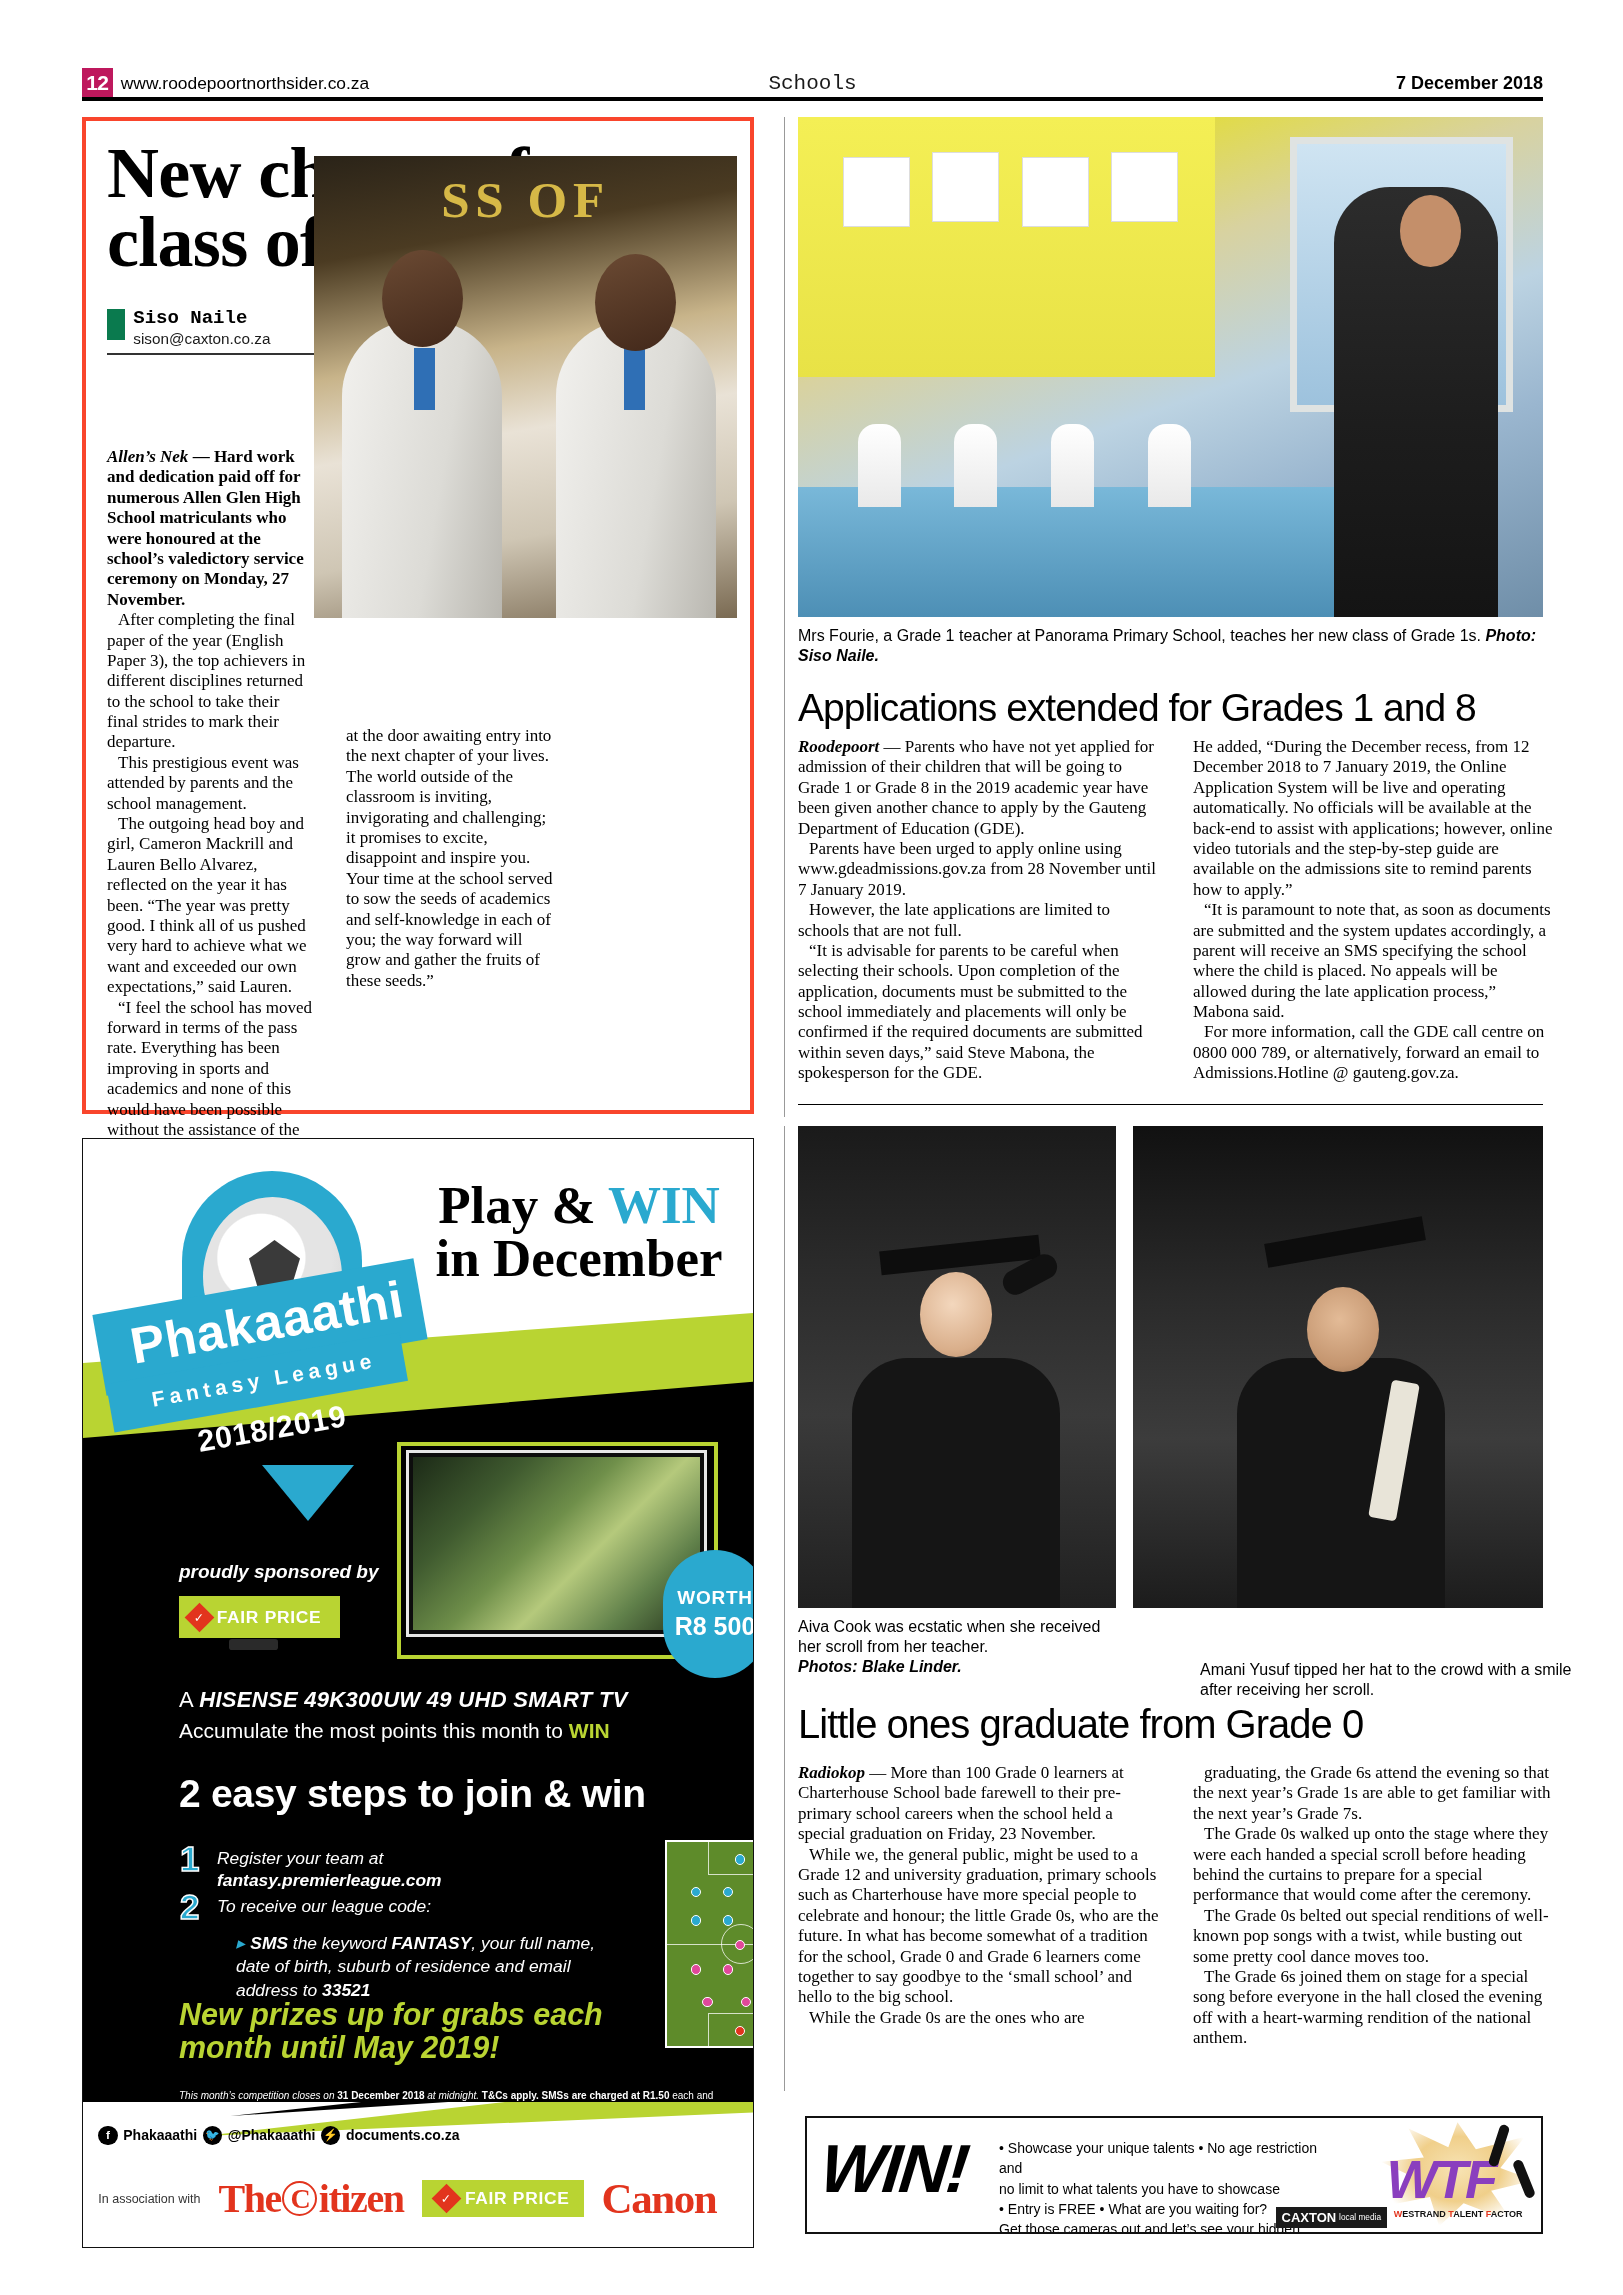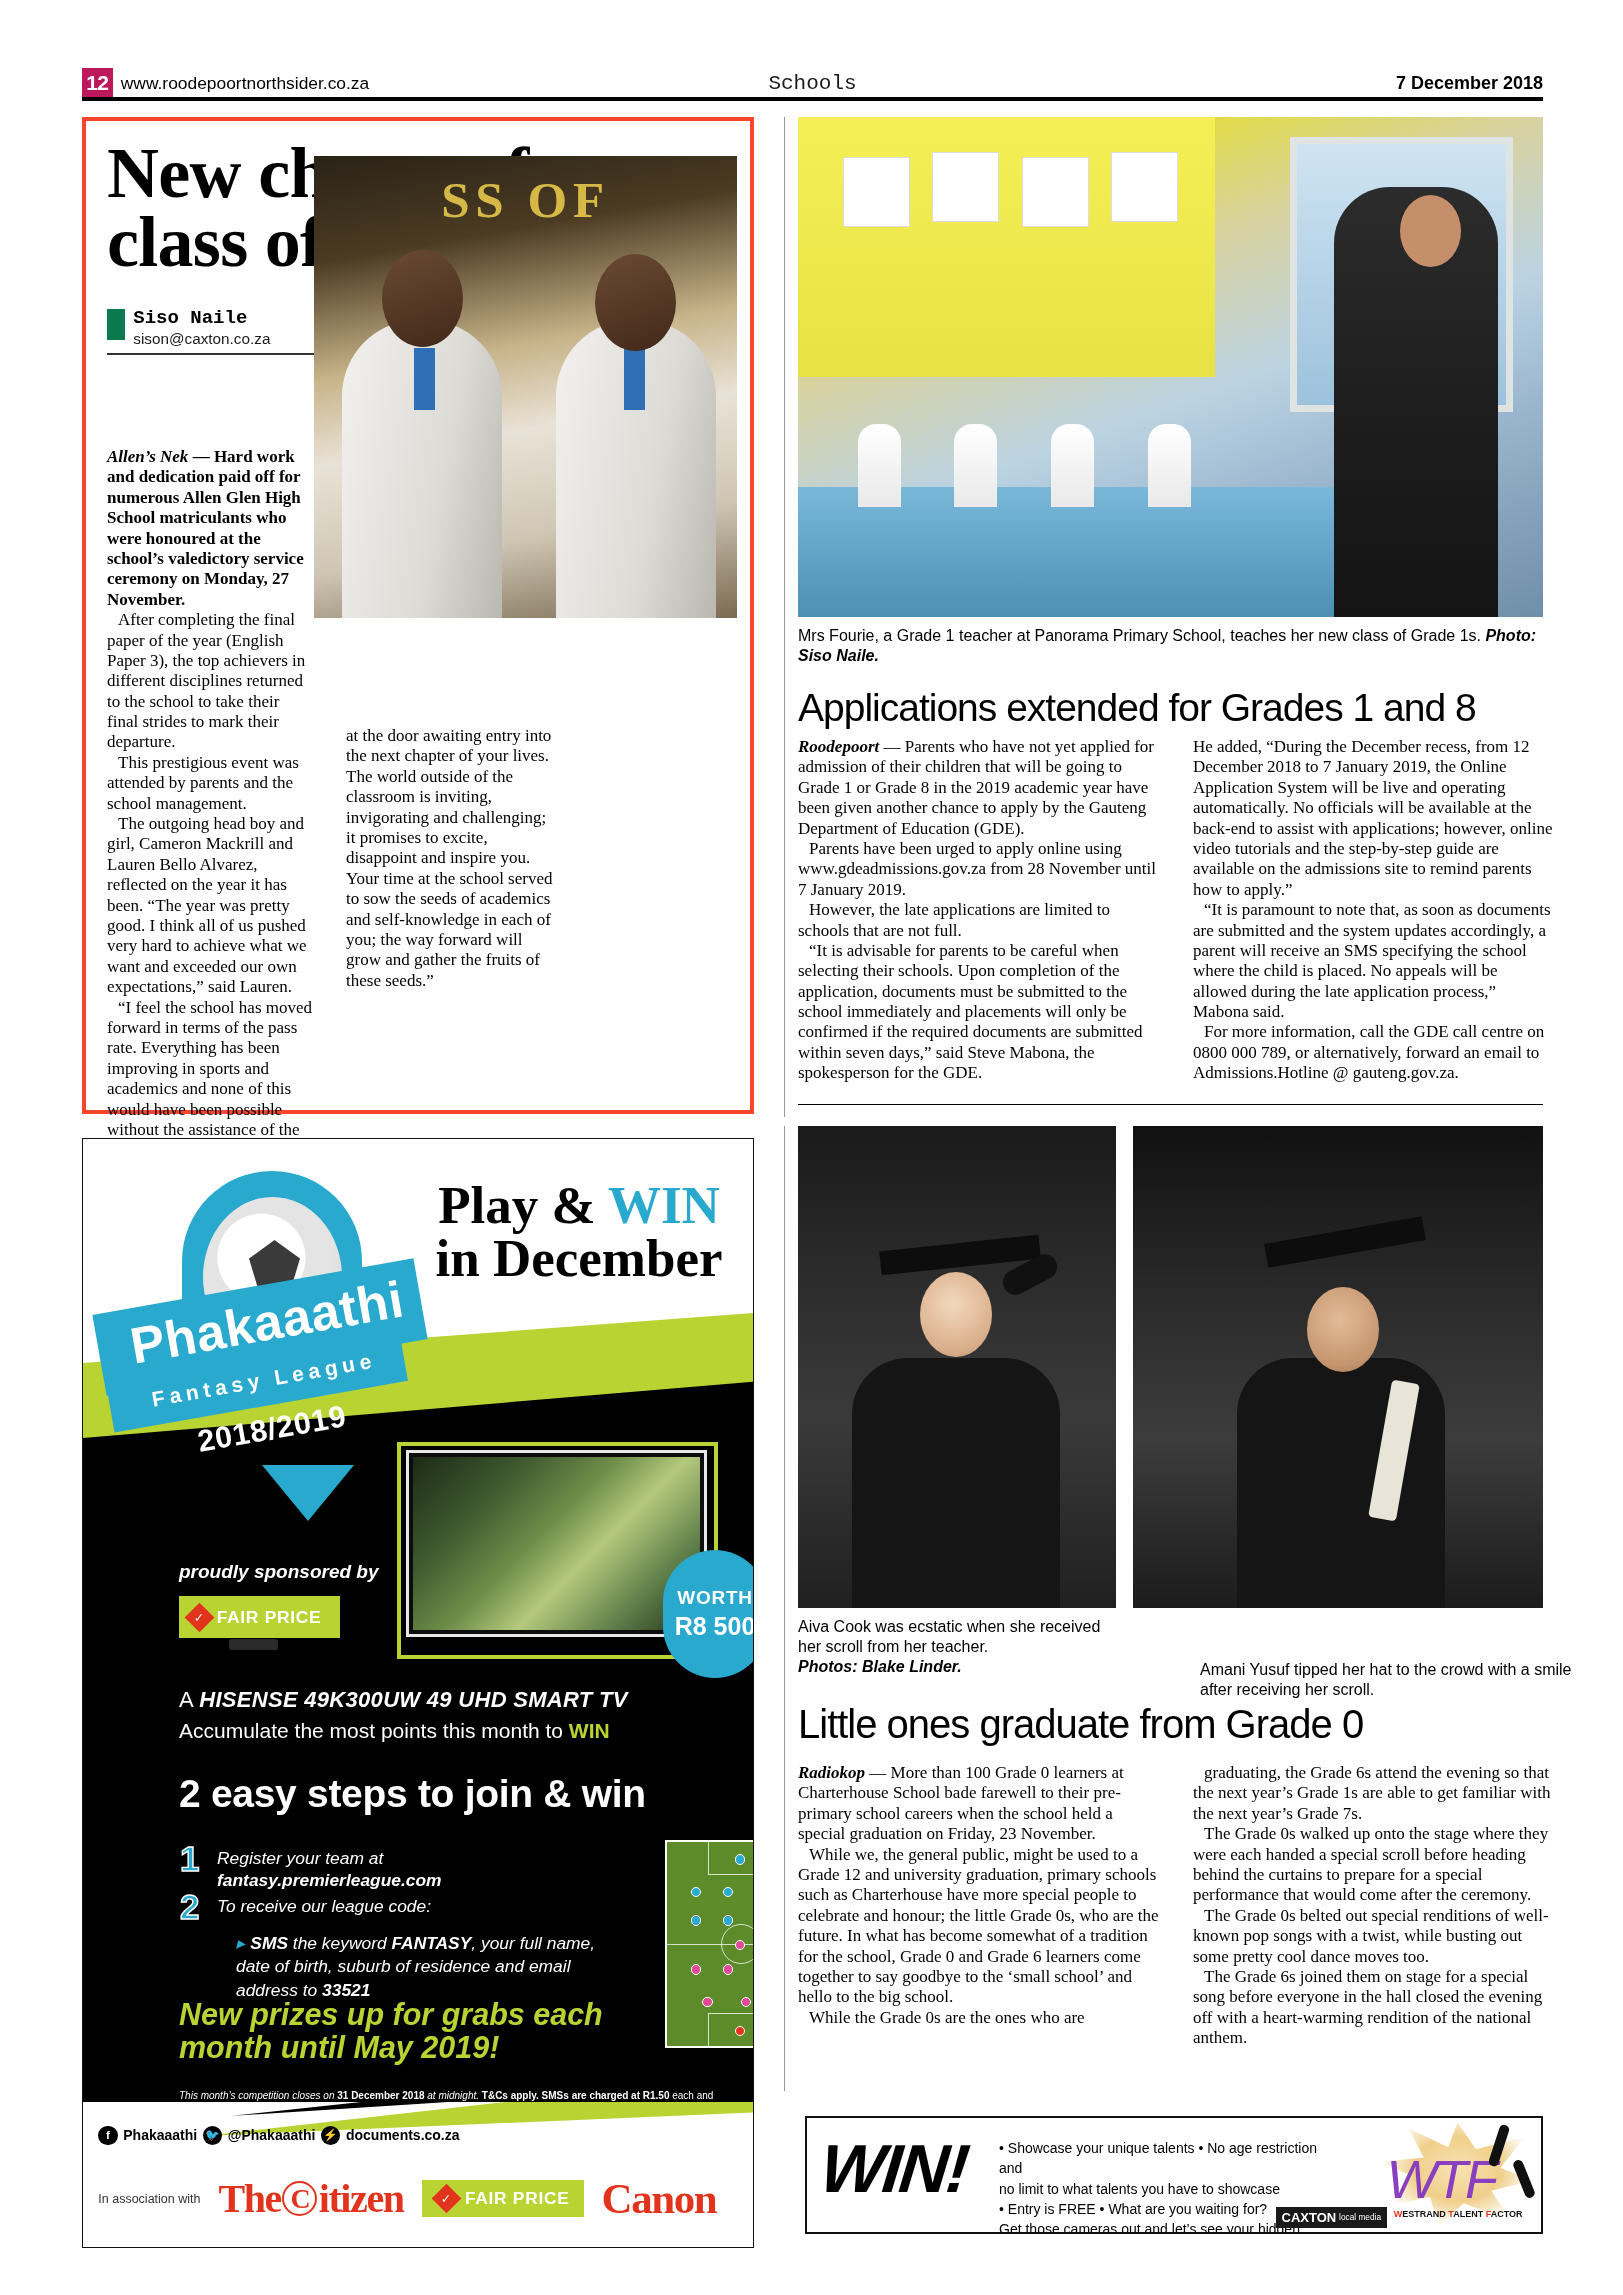--- a/index.html
+++ b/index.html
@@ -473,21 +473,21 @@
   .wtf-logo {
     position:absolute; right:7px; top:4.2px; width:153px; height:104px;
   }
   .wtf-burst {
     position:absolute; inset:0;
     background: radial-gradient(ellipse at 50% 45%, #f7e3b4 0%, #f0cf8a 40%, #ffffff 72%);
     clip-path: polygon(50% 0,62% 26%,94% 14%,78% 44%,100% 56%,72% 66%,86% 96%,54% 78%,38% 100%,32% 72%,4% 80%,20% 52%,0 38%,28% 34%,18% 6%,44% 24%);
   }
   .wtf-text {
     position:absolute; left:5.6px; top:26px;
-    font-family:"Liberation Sans", sans-serif; font-weight:400;
+    font-family:"Liberation Sans", sans-serif; font-weight:700;
     font-size:54px; color:#8a3fbe; letter-spacing:-2.8px; font-style:italic;
   }
   .wtf-sub {
     position:absolute; left:4.2px; bottom:7px; width:146px; text-align:center;
     font-family:"Liberation Sans", sans-serif; font-weight:700; font-size:9px; color:#111;
   }
   .wtf-sub .hl { color:#e2341d; }
   .silhouette { position:absolute; background:#111; }
 </style>
 </head>

